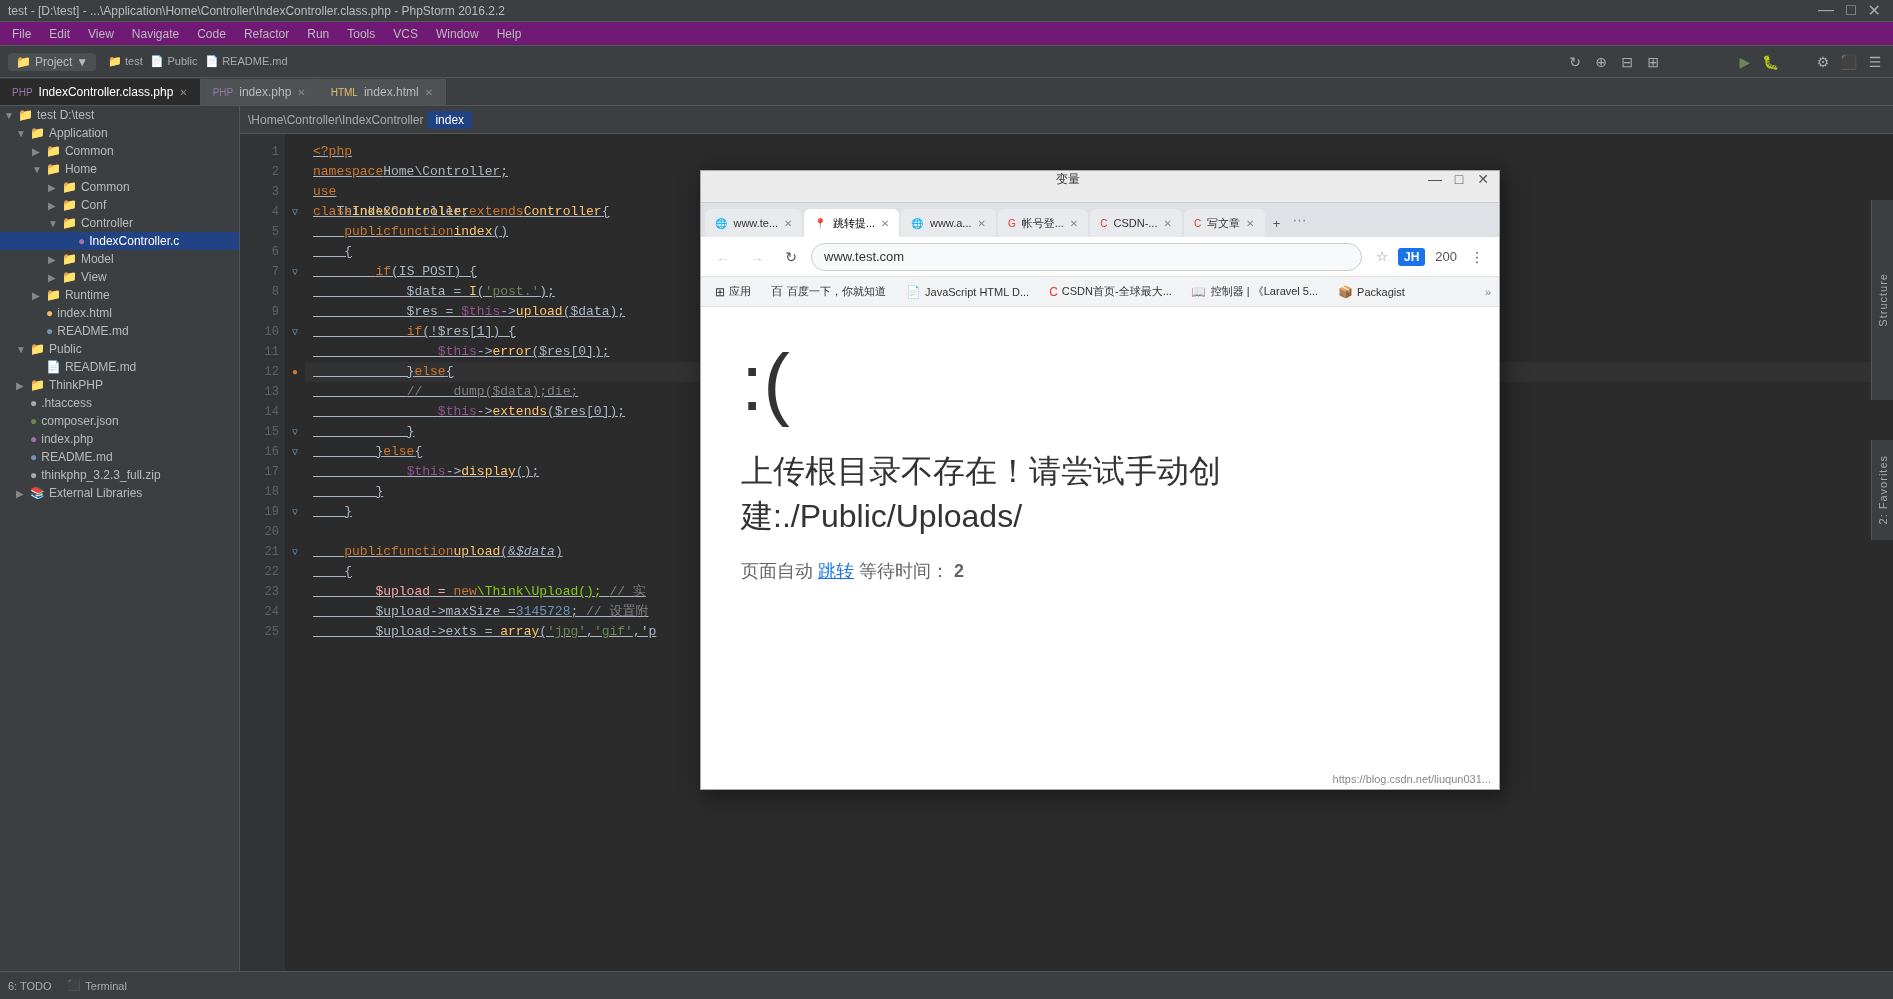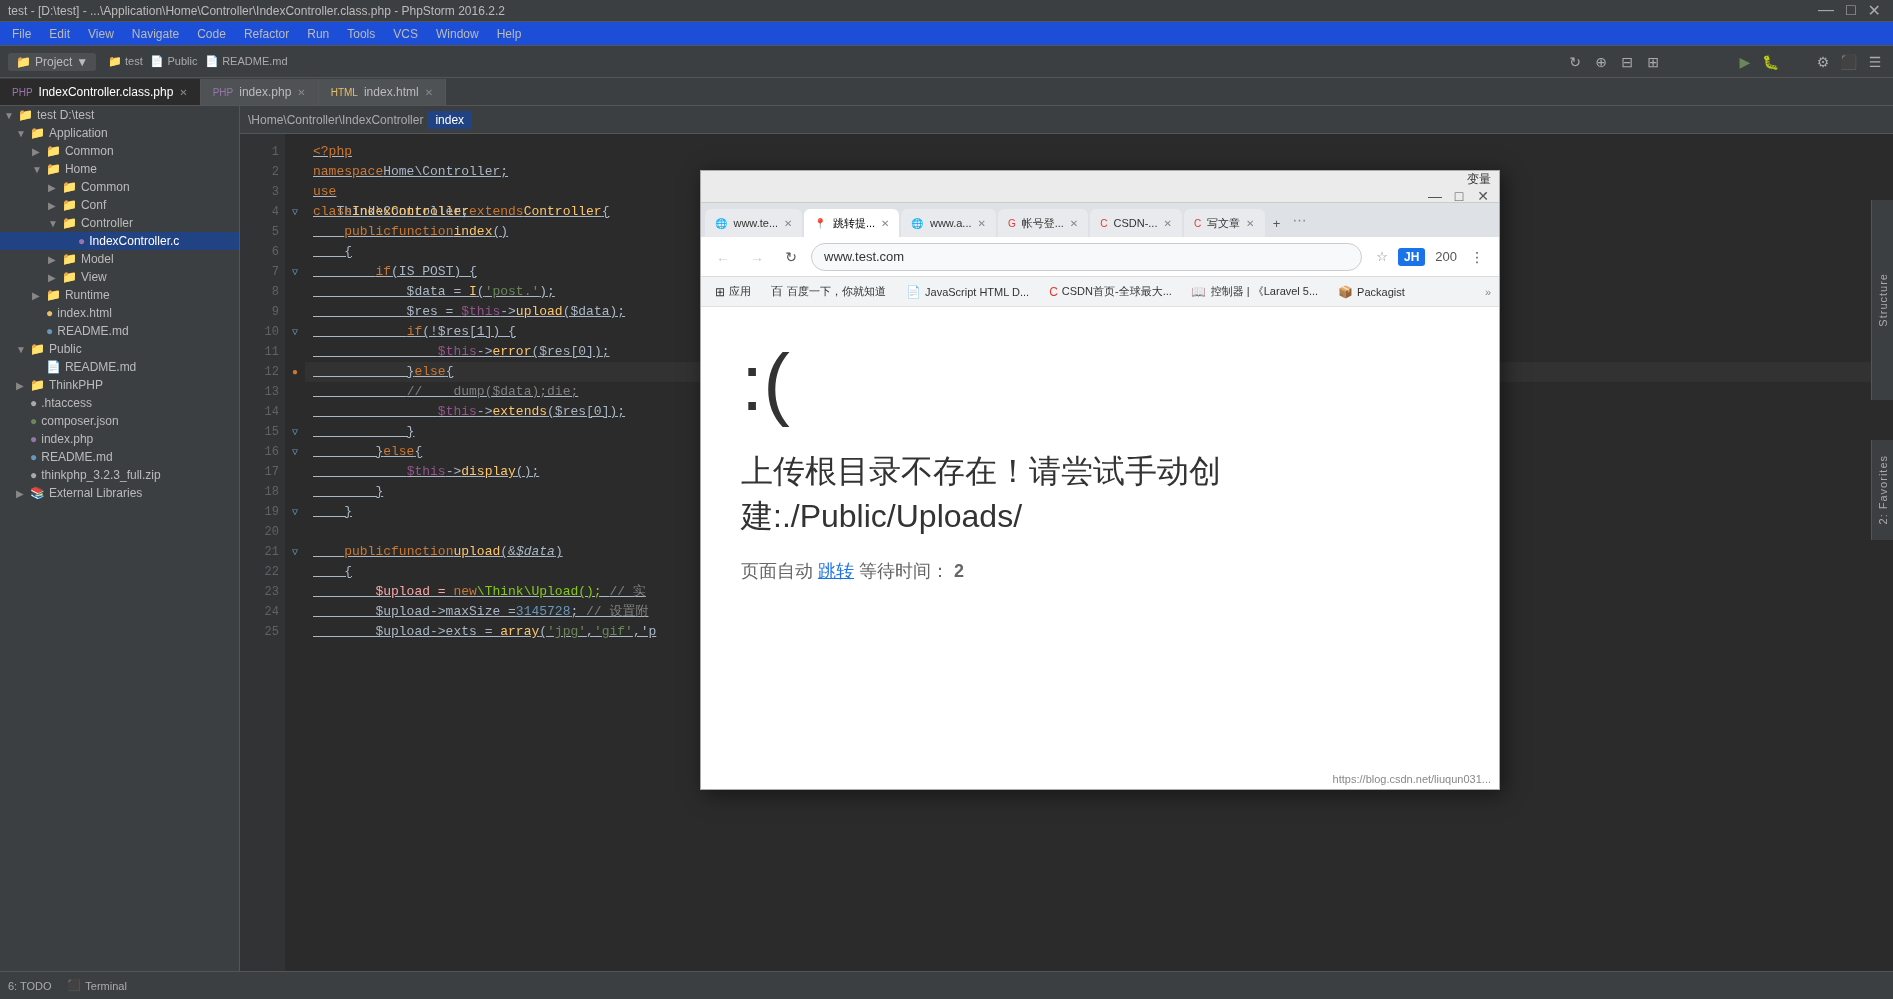--- a/index.html
+++ b/index.html
@@ -24,21 +24,21 @@
       padding-right: 8px;
     }
     .title-bar-controls span {
       font-size: 16px;
       cursor: pointer;
       color: #aaa;
     }
 
     
     .menu-bar {
-      background: #1d4ed8;
+      background: #701a75;
       height: 24px;
       display: flex;
       align-items: center;
       padding: 0 4px;
       border-bottom: 1px solid #555;
       gap: 2px;
     }
     .menu-item {
       padding: 2px 8px;
       color: #bbbbbb;
@@ -284,26 +284,25 @@
       border: 1px solid #aaa;
       box-shadow: 4px 4px 20px rgba(0,0,0,0.5);
       display: flex;
       flex-direction: column;
       z-index: 10;
     }
     .browser-titlebar {
       background: #ebebeb;
       height: 32px;
       display: flex;
-      align-items: flex-end;
+      align-items: flex-start;
       padding: 0 8px;
       border-bottom: 1px solid #ccc;
       font-size: 12px;
       color: #333;
-      flex-direction: column;
     }
     .browser-titlebar-text {
       flex: 1;
       text-align: center;
       font-size: 12px;
       color: #333;
     }
     .browser-win-controls {
       display: flex;
       gap: 8px;

